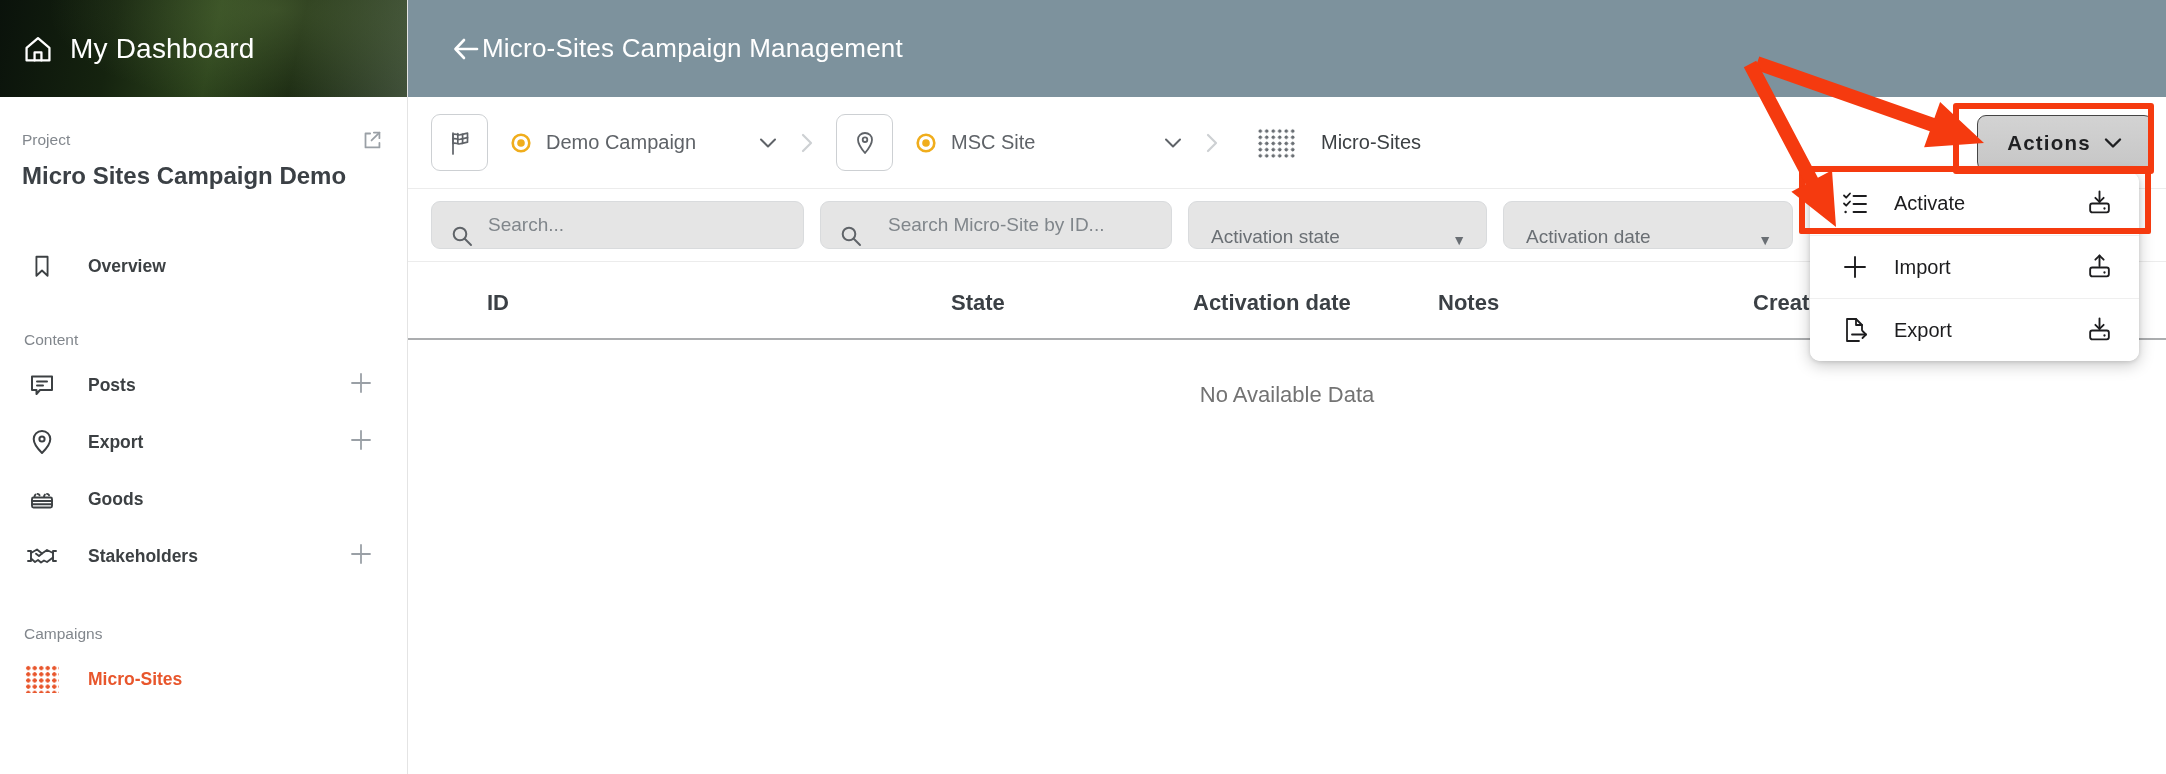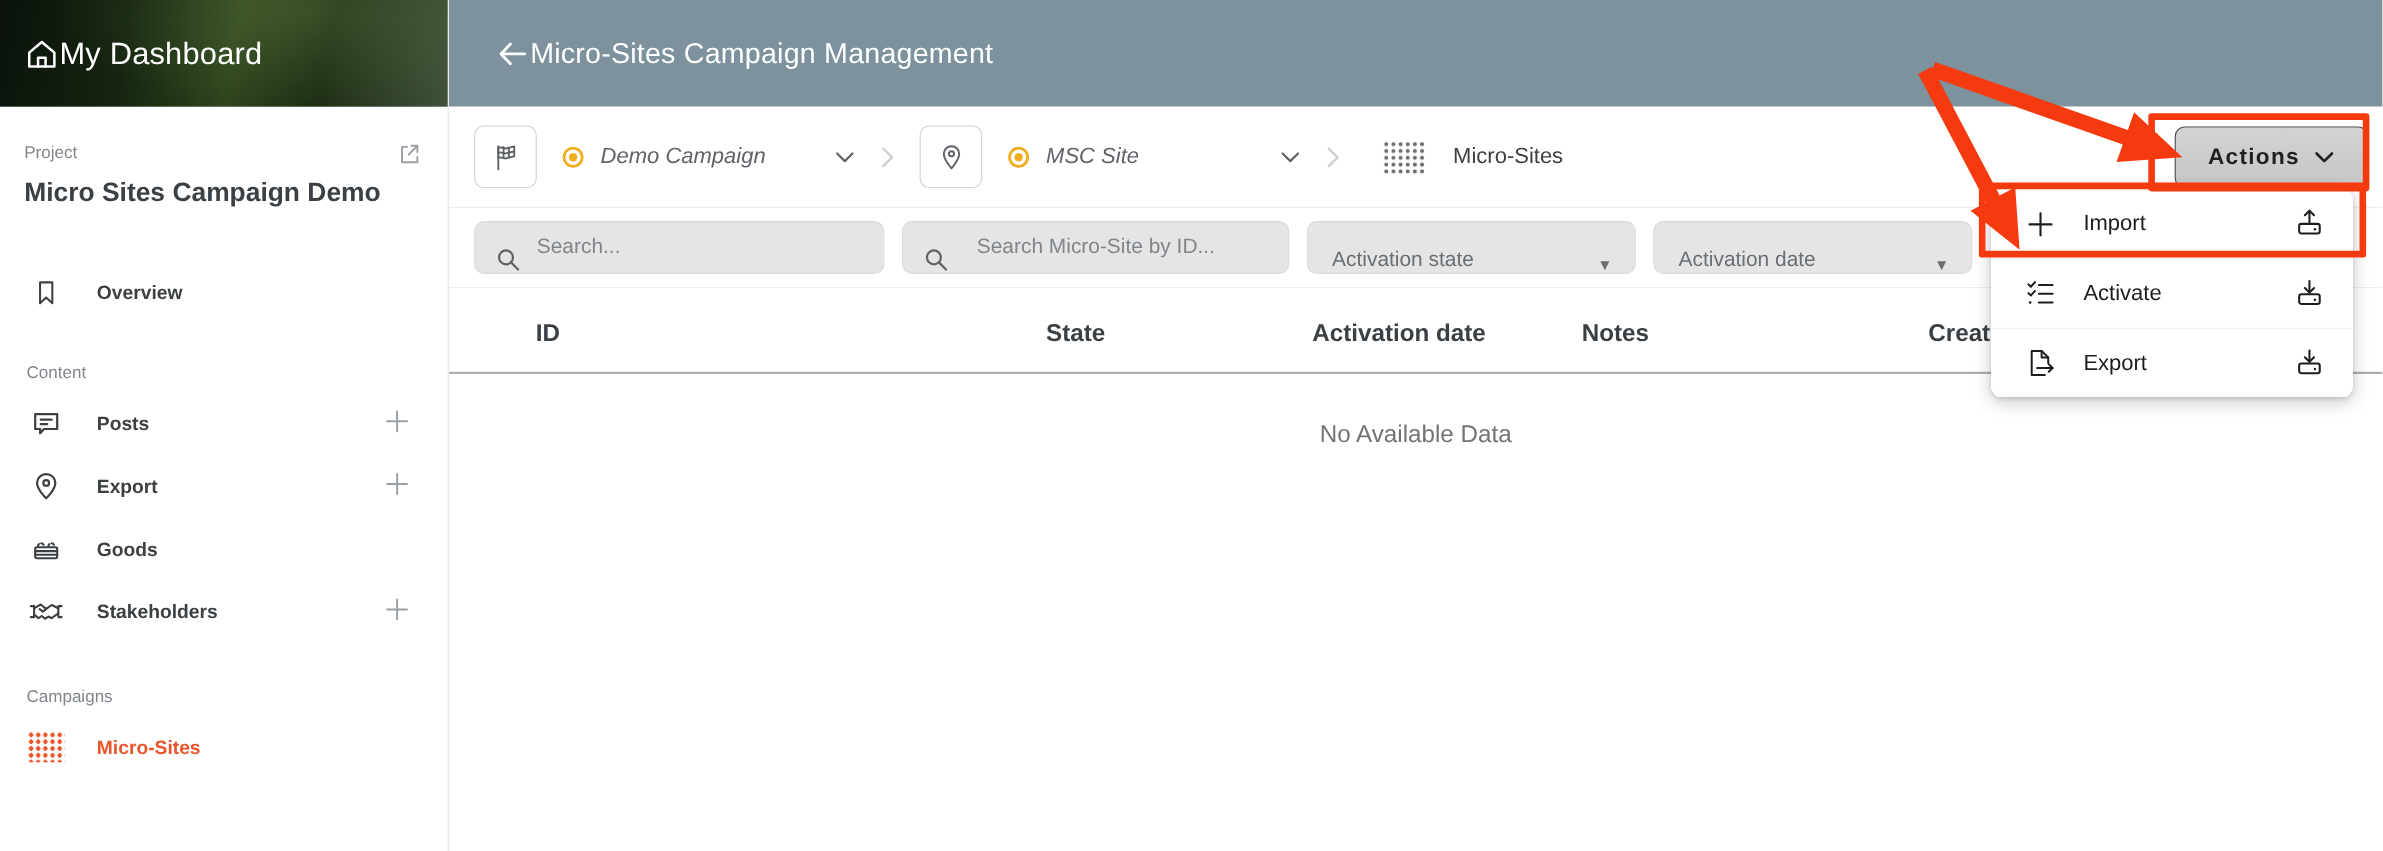--- a/index.html
+++ b/index.html
@@ -4,21 +4,21 @@
 <style>
   * { box-sizing: border-box; margin: 0; padding: 0; }
   html,body { width:2166px; height:774px; }
   body {
     font-family: "Liberation Sans", sans-serif;
     background:#fff; position:relative; overflow:hidden; color:#3c4043;
   }
   
   .sidebar { position:absolute; left:0; top:0; width:408px; height:774px;
     background:#fff; border-right:1px solid #e4e4e4; z-index:10; }
-  .sidebar-photo { height:97px; display:flex; align-items:center; padding-left:22px; gap:0;
+  .sidebar-photo { height:97px; display:flex; align-items:center; padding-left:22px; gap:16px;
     background:
       radial-gradient(380px 160px at 68% 10%, rgba(130,160,90,.28), rgba(0,0,0,0) 60%),
       linear-gradient(102deg, #0a120b 0%, #15230f 28%, #2c431c 52%, #1b2a12 72%, #41513a 100%);
     color:#fff; cursor:pointer; }
   .sidebar-photo .title { font-size:28px; font-weight:400; letter-spacing:.2px; }
   .project-block { padding:30px 22px 0 22px; }
   .project-row { display:flex; justify-content:space-between; align-items:center; }
   .muted-label { color:#82878d; font-size:15.5px; }
   .project-name { margin-top:8px; font-size:24px; font-weight:700; color:#3b4045; line-height:1.28; width:330px; }
   .side-item { display:flex; align-items:center; height:57px; padding:0 34px 0 24px; cursor:pointer; }
@@ -39,21 +39,21 @@
   .topbar { position:absolute; left:408px; top:0; right:0; height:97px; background:#7d929d;
     display:flex; align-items:center; padding-left:42px; color:#fff; }
   .topbar .title { font-size:26px; font-weight:500; letter-spacing:.2px; }
   .back-btn { display:flex; align-items:center; cursor:pointer; }
   .toolbar { position:absolute; left:408px; top:97px; right:0; height:92px; background:#fff;
     border-bottom:1px solid #ececec; display:flex; align-items:center; padding-left:23px; }
   .icon-btn { width:57px; height:57px; border:1px solid #cdd0d3; border-radius:9px;
     display:flex; align-items:center; justify-content:center; color:#5f6368; cursor:pointer; background:#fff; flex:none; }
   .selector { display:flex; align-items:center; width:268px; margin-left:22px; cursor:pointer; flex:none; }
   .selector .dot { flex:none; display:flex; }
-  .selector .val { margin-left:14px; font-size:20px; color:#5f6368;font-style:italic; }
+  .selector .val { margin-left:14px; font-size:20px; color:#5f6368; }
   .selector .chev { margin-left:auto; display:flex; }
   .crumb-sep { margin:0 20px; display:flex; flex:none; }
   .crumb-grid { margin-left:16px; flex:none; }
   .crumb-label { margin-left:26px; font-size:20px; font-weight:500; color:#3c4043; }
   .actions-btn { margin-left:auto; margin-right:13px; width:176px; height:56px; border-radius:9px;
     background:linear-gradient(#d3d3d3,#c6c6c6); border:1.5px solid #454545;
     display:flex; align-items:center; justify-content:center; gap:12px;
     font-size:20.5px; font-weight:700; letter-spacing:1.2px; color:#1f2022; cursor:pointer; flex:none; }
   
   .filters { position:absolute; left:408px; top:189px; right:0; height:73px;
@@ -314,58 +314,58 @@
   <span class="th-state">State</span>
   <span class="th-adate">Activation date</span>
   <span class="th-notes">Notes</span>
   <span class="th-created">Creat</span>
 </div>
 <div class="empty-msg">No Available Data</div>
 
 <div class="menu">
   <div class="menu-item">
     <span class="lic">
+      <svg width="28" height="26" viewBox="0 0 28 26" fill="none" stroke="#1d1d1f" stroke-width="1.8" stroke-linecap="round" stroke-linejoin="round">
+        <path d="M3 4.5 L5.2 6.7 L9 2.5"></path>
+          <path d="M12.5 5 H25"></path>
+        <path d="M3 12.5 L5.2 14.7 L9 10.5"></path>
+          <path d="M12.5 13 H25"></path>
+        <circle cx="4.6" cy="21" r="1.2" fill="#1d1d1f" stroke="none"></circle>
+          <path d="M12.5 21 H25"></path>
+      </svg>
+    </span>
+    <span class="mlabel">Activate</span>
+    <span class="ric">
+      <svg width="27" height="27" viewBox="0 0 26 26" fill="none" stroke="#1d1d1f" stroke-width="1.8" stroke-linecap="round" stroke-linejoin="round">
+        <rect x="4" y="13" width="18" height="8.5" rx="2"></rect>
+          <path d="M13 1.5 V11.5"></path>
+          <path d="M9 7.5 L13 11.5 L17 7.5"></path>
+          <circle cx="17.8" cy="17.8" r="1.1" fill="#1d1d1f" stroke="none"></circle>
+      </svg>
+    </span>
+  </div>
+  <div class="menu-item">
+    <span class="lic">
       <svg width="28" height="28" viewBox="0 0 28 28" fill="none" stroke="#1d1d1f" stroke-width="1.9" stroke-linecap="round">
           <path d="M14 4 V24"></path>
           <path d="M4 14 H24"></path>
         </svg>
     </span>
     <span class="mlabel">Import</span>
     <span class="ric">
       <svg width="27" height="27" viewBox="0 0 26 26" fill="none" stroke="#1d1d1f" stroke-width="1.8" stroke-linecap="round" stroke-linejoin="round">
         <rect x="4" y="13" width="18" height="8.5" rx="2"></rect>
           <path d="M13 1.5 V11.5"></path>
           <path d="M9 5.5 L13 1.5 L17 5.5"></path>
           <circle cx="17.8" cy="17.8" r="1.1" fill="#1d1d1f" stroke="none"></circle>
       </svg>
     </span>
   </div>
   <div class="menu-item">
     <span class="lic">
-      <svg width="28" height="26" viewBox="0 0 28 26" fill="none" stroke="#1d1d1f" stroke-width="1.8" stroke-linecap="round" stroke-linejoin="round">
-        <path d="M3 4.5 L5.2 6.7 L9 2.5"></path>
-          <path d="M12.5 5 H25"></path>
-        <path d="M3 12.5 L5.2 14.7 L9 10.5"></path>
-          <path d="M12.5 13 H25"></path>
-        <circle cx="4.6" cy="21" r="1.2" fill="#1d1d1f" stroke="none"></circle>
-          <path d="M12.5 21 H25"></path>
-      </svg>
-    </span>
-    <span class="mlabel">Activate</span>
-    <span class="ric">
-      <svg width="27" height="27" viewBox="0 0 26 26" fill="none" stroke="#1d1d1f" stroke-width="1.8" stroke-linecap="round" stroke-linejoin="round">
-        <rect x="4" y="13" width="18" height="8.5" rx="2"></rect>
-          <path d="M13 1.5 V11.5"></path>
-          <path d="M9 7.5 L13 11.5 L17 7.5"></path>
-          <circle cx="17.8" cy="17.8" r="1.1" fill="#1d1d1f" stroke="none"></circle>
-      </svg>
-    </span>
-  </div>
-  <div class="menu-item">
-    <span class="lic">
       <svg width="27" height="28" viewBox="0 0 27 28" fill="none" stroke="#1d1d1f" stroke-width="1.8" stroke-linecap="round" stroke-linejoin="round">
         <path d="M17 25 H5 V3 H14 L20 9 V14"></path>
           <path d="M14 3 V9 H20"></path>
         <path d="M10 18.5 H24"></path>
           <path d="M20.5 15 L24 18.5 L20.5 22"></path>
       </svg>
     </span>
     <span class="mlabel">Export</span>
     <span class="ric">
       <svg width="27" height="27" viewBox="0 0 26 26" fill="none" stroke="#1d1d1f" stroke-width="1.8" stroke-linecap="round" stroke-linejoin="round">

